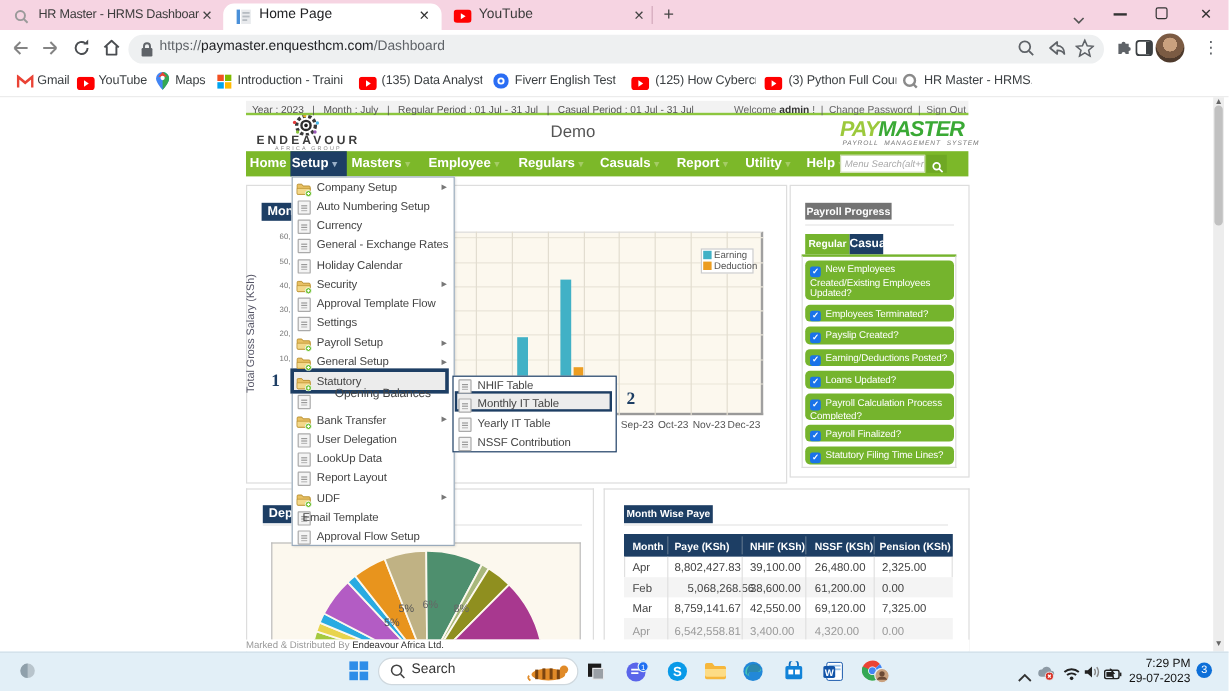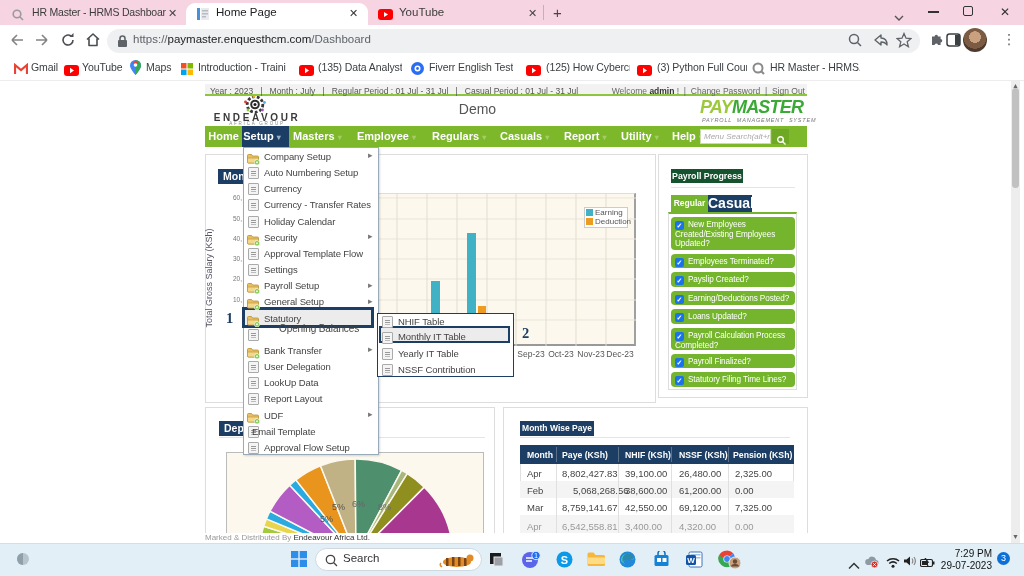--- a/index.html
+++ b/index.html
@@ -237,24 +237,24 @@
 <div class="abs" style="left:576px;top:349px;width:30px;text-align:center;font-size:8.5px;color:#555;">Nov-23</div>
 <div class="abs" style="left:605px;top:349px;width:30px;text-align:center;font-size:8.5px;color:#555;">Dec-23</div>
 
 <div class="abs" style="left:584px;top:207px;width:44px;height:21px;background:#fff;border:1px solid #ccc;"></div>
 <div class="abs" style="left:586px;top:209px;width:7px;height:7px;background:#41b1c6;"></div>
 <div class="abs" style="left:595px;top:208px;font-size:8px;color:#555;">Earning</div>
 <div class="abs" style="left:586px;top:218px;width:7px;height:7px;background:#ec9d21;"></div>
 <div class="abs" style="left:595px;top:217px;font-size:8px;color:#555;">Deduction</div>
 
 <div class="abs" style="left:658px;top:154px;width:150px;height:244px;border:1px solid #ddd;background:#fff;"></div>
-<div class="abs" style="left:671px;top:169px;width:72px;height:14px;background:#14532d;color:#fff;font-weight:bold;font-size:8.8px;white-space:nowrap;line-height:14px;text-align:center;">Payroll Progress</div>
+<div class="abs" style="left:671px;top:169px;width:72px;height:14px;background:#737373;color:#fff;font-weight:bold;font-size:8.8px;white-space:nowrap;line-height:14px;text-align:center;">Payroll Progress</div>
 <div class="abs" style="left:671px;top:187px;width:124px;height:1px;background:#e5e5e5;"></div>
 <div class="abs" style="left:671px;top:195px;width:37px;height:17px;background:#75b42d;color:#fff;font-weight:bold;font-size:8.5px;line-height:17px;text-align:center;">Regular</div>
-<div class="abs" style="left:708px;top:195px;width:44px;height:17px;background:#1d3e64;color:#fff;font-weight:bold;font-size:14px;line-height:17px;text-align:center;">Casual</div>
+<div class="abs" style="left:708px;top:195px;width:28px;height:17px;background:#1d3e64;color:#fff;font-weight:bold;font-size:10px;line-height:17px;text-align:center;">Casual</div>
 <div class="abs" style="left:668px;top:212px;width:129px;height:178px;border:1px solid #ddd;border-top:2px solid #75b42d;"></div>
 <div class="pp-item" style="top:217px;height:33px;"><span class="chk">✓</span>New Employees Created/Existing Employees Updated?</div>
 <div class="pp-item" style="top:254px;height:14px;"><span class="chk">✓</span>Employees Terminated?</div>
 <div class="pp-item" style="top:272px;height:15px;"><span class="chk">✓</span>Payslip Created?</div>
 <div class="pp-item" style="top:291px;height:14px;"><span class="chk">✓</span>Earning/Deductions Posted?</div>
 <div class="pp-item" style="top:309px;height:15px;"><span class="chk">✓</span>Loans Updated?</div>
 <div class="pp-item" style="top:328px;height:22px;"><span class="chk">✓</span>Payroll Calculation Process Completed?</div>
 <div class="pp-item" style="top:354px;height:14px;"><span class="chk">✓</span>Payroll Finalized?</div>
 <div class="pp-item" style="top:372px;height:15px;"><span class="chk">✓</span>Statutory Filing Time Lines?</div>
 
@@ -349,21 +349,21 @@
         <circle cx="10" cy="9.3" r="2.6" fill="#6abf2e" stroke="#fff" stroke-width="0.7"></circle>
         <path d="M10 8 v2.6 M8.7 9.3 h2.6" stroke="#fff" stroke-width="0.9"></path>
       </svg></div>
 <div class="abs" style="left:264px;top:150.8px;font-size:9.5px;color:#444;white-space:nowrap;letter-spacing:-0.1px;">Company Setup</div>
 <div class="abs" style="left:368px;top:150.3px;font-size:9px;color:#777;">▸</div>
 <div class="abs micon2" style="left:248px;top:167.0px;"></div>
 <div class="abs" style="left:264px;top:167.0px;font-size:9.5px;color:#444;white-space:nowrap;letter-spacing:-0.1px;">Auto Numbering Setup</div>
 <div class="abs micon2" style="left:248px;top:183.1px;"></div>
 <div class="abs" style="left:264px;top:183.1px;font-size:9.5px;color:#444;white-space:nowrap;letter-spacing:-0.1px;">Currency</div>
 <div class="abs micon2" style="left:248px;top:199.3px;"></div>
-<div class="abs" style="left:264px;top:199.3px;font-size:9.5px;color:#444;white-space:nowrap;letter-spacing:-0.1px;">Currency - Transfer Rates</div>
+<div class="abs" style="left:264px;top:199.3px;font-size:9.5px;color:#444;white-space:nowrap;letter-spacing:-0.1px;">General - Exchange Rates</div>
 <div class="abs micon2" style="left:248px;top:215.5px;"></div>
 <div class="abs" style="left:264px;top:215.5px;font-size:9.5px;color:#444;white-space:nowrap;letter-spacing:-0.1px;">Holiday Calendar</div>
 <div class="abs" style="left:247px;top:231.7px;width:13px;height:12px;"><svg width="13" height="12" viewBox="0 0 13 12">
         <path d="M0.5 2.5 a1 1 0 0 1 1-1 h3 l1 1.5 h5 a1 1 0 0 1 1 1 v5 a1 1 0 0 1 -1 1 h-9 a1 1 0 0 1 -1-1 Z" fill="#e8c063" stroke="#b98f2f" stroke-width="0.8"></path>
         <path d="M0.5 5 h11 v4 a1 1 0 0 1 -1 1 h-9 a1 1 0 0 1 -1-1 Z" fill="#f3d88a" stroke="#b98f2f" stroke-width="0.6"></path>
         <circle cx="10" cy="9.3" r="2.6" fill="#6abf2e" stroke="#fff" stroke-width="0.7"></circle>
         <path d="M10 8 v2.6 M8.7 9.3 h2.6" stroke="#fff" stroke-width="0.9"></path>
       </svg></div>
 <div class="abs" style="left:264px;top:231.7px;font-size:9.5px;color:#444;white-space:nowrap;letter-spacing:-0.1px;">Security</div>
 <div class="abs" style="left:368px;top:231.2px;font-size:9px;color:#777;">▸</div>

